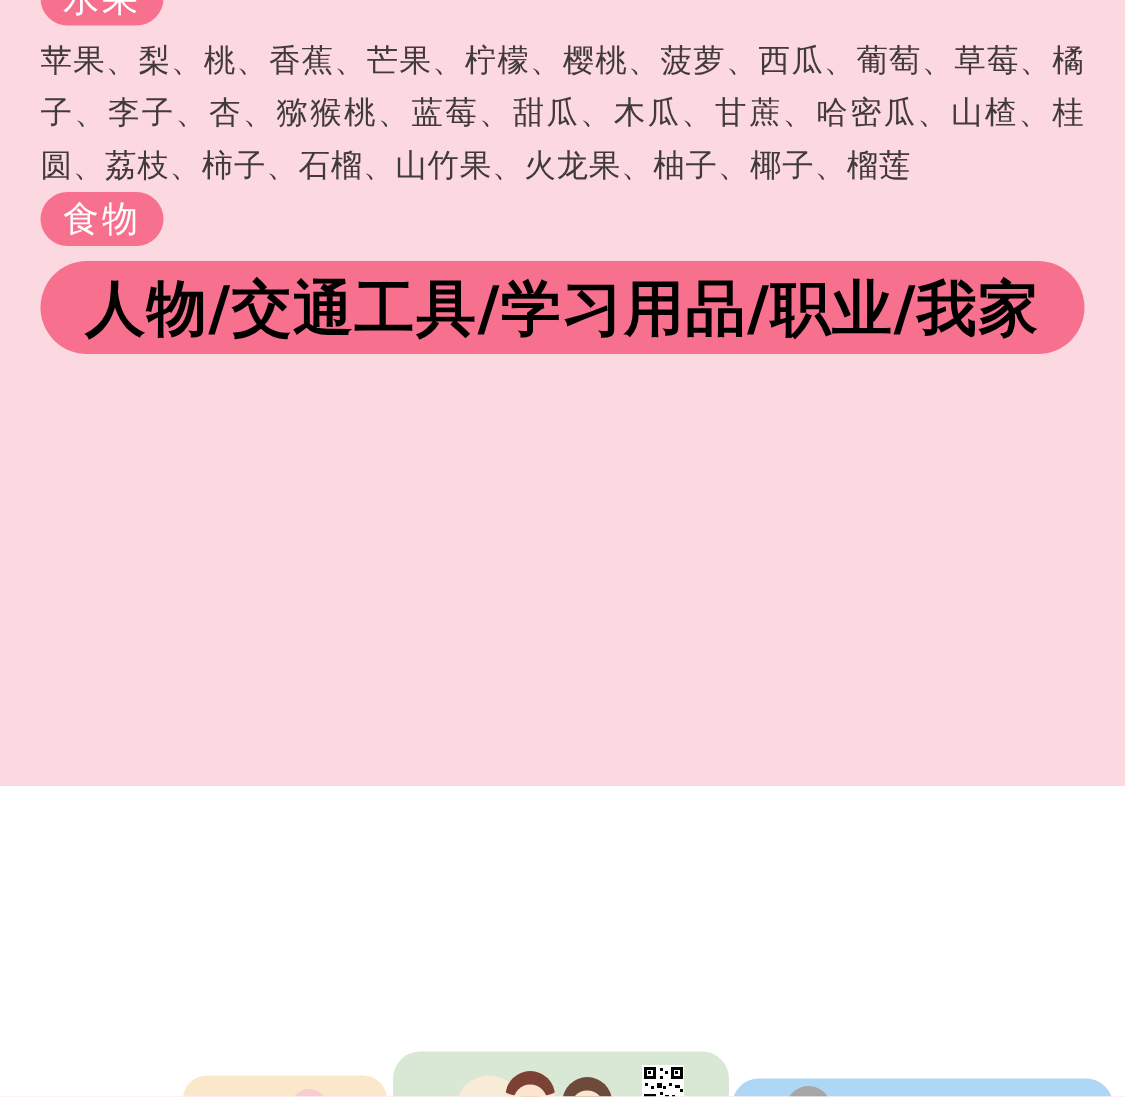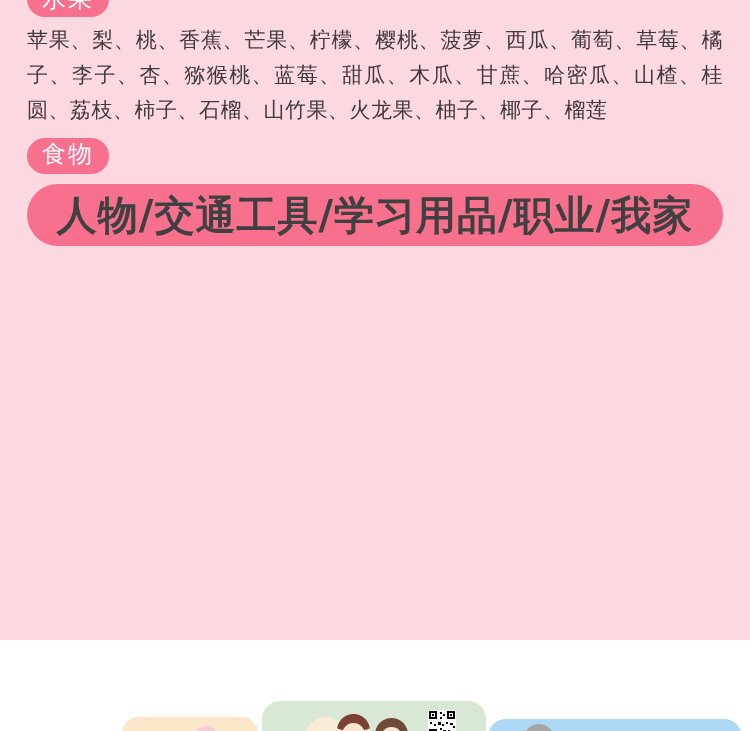--- a/index.html
+++ b/index.html
@@ -4,37 +4,37 @@
 <style>
   html,body{margin:0;padding:0;}
   body{
     width:750px;height:731px;overflow:hidden;background:#ffffff;
     font-family:"DejaVu Sans","Liberation Sans",sans-serif;
   }
   .page{position:relative;width:750px;height:731px;}
 
   
   .content{
-    position:absolute;top:0;left:0;width:750px;height:640px;
+    position:absolute;top:0;left:0;width:750px;height:524px;
     background:#fcd8e1;padding:0 27px;box-sizing:border-box;overflow:hidden;
   }
   .badge{
     display:table;background:#f7708e;color:#ffffff;
     font-size:24px;line-height:36px;padding:0 15px;border-radius:19px;
     letter-spacing:2px;
   }
   .badge.first{margin-top:-19px;}
-  .badge.mid{margin-top:10px;font-family:Liberation Mono, monospace;}
+  .badge.mid{}
   .words{
     margin:6px 0 0 0;font-size:21px;line-height:35px;color:#413a3d;
     text-align:justify;text-align-last:left;letter-spacing:0.5px;
   }
   .banner{
     margin-top:10px;height:62px;background:#f7708e;border-radius:31px;
-    color:#404040;font-size:40px;font-weight:bold;letter-spacing:1px;
+    color:#000000;font-size:40px;font-weight:bold;letter-spacing:1px;
     display:flex;align-items:center;justify-content:center;
   }
 
   
   .footer{
     position:absolute;left:0;bottom:0;width:750px;height:45px;
     background:#ffffff;overflow:hidden;
   }
   .card{position:absolute;box-sizing:border-box;}
   .card-left{

